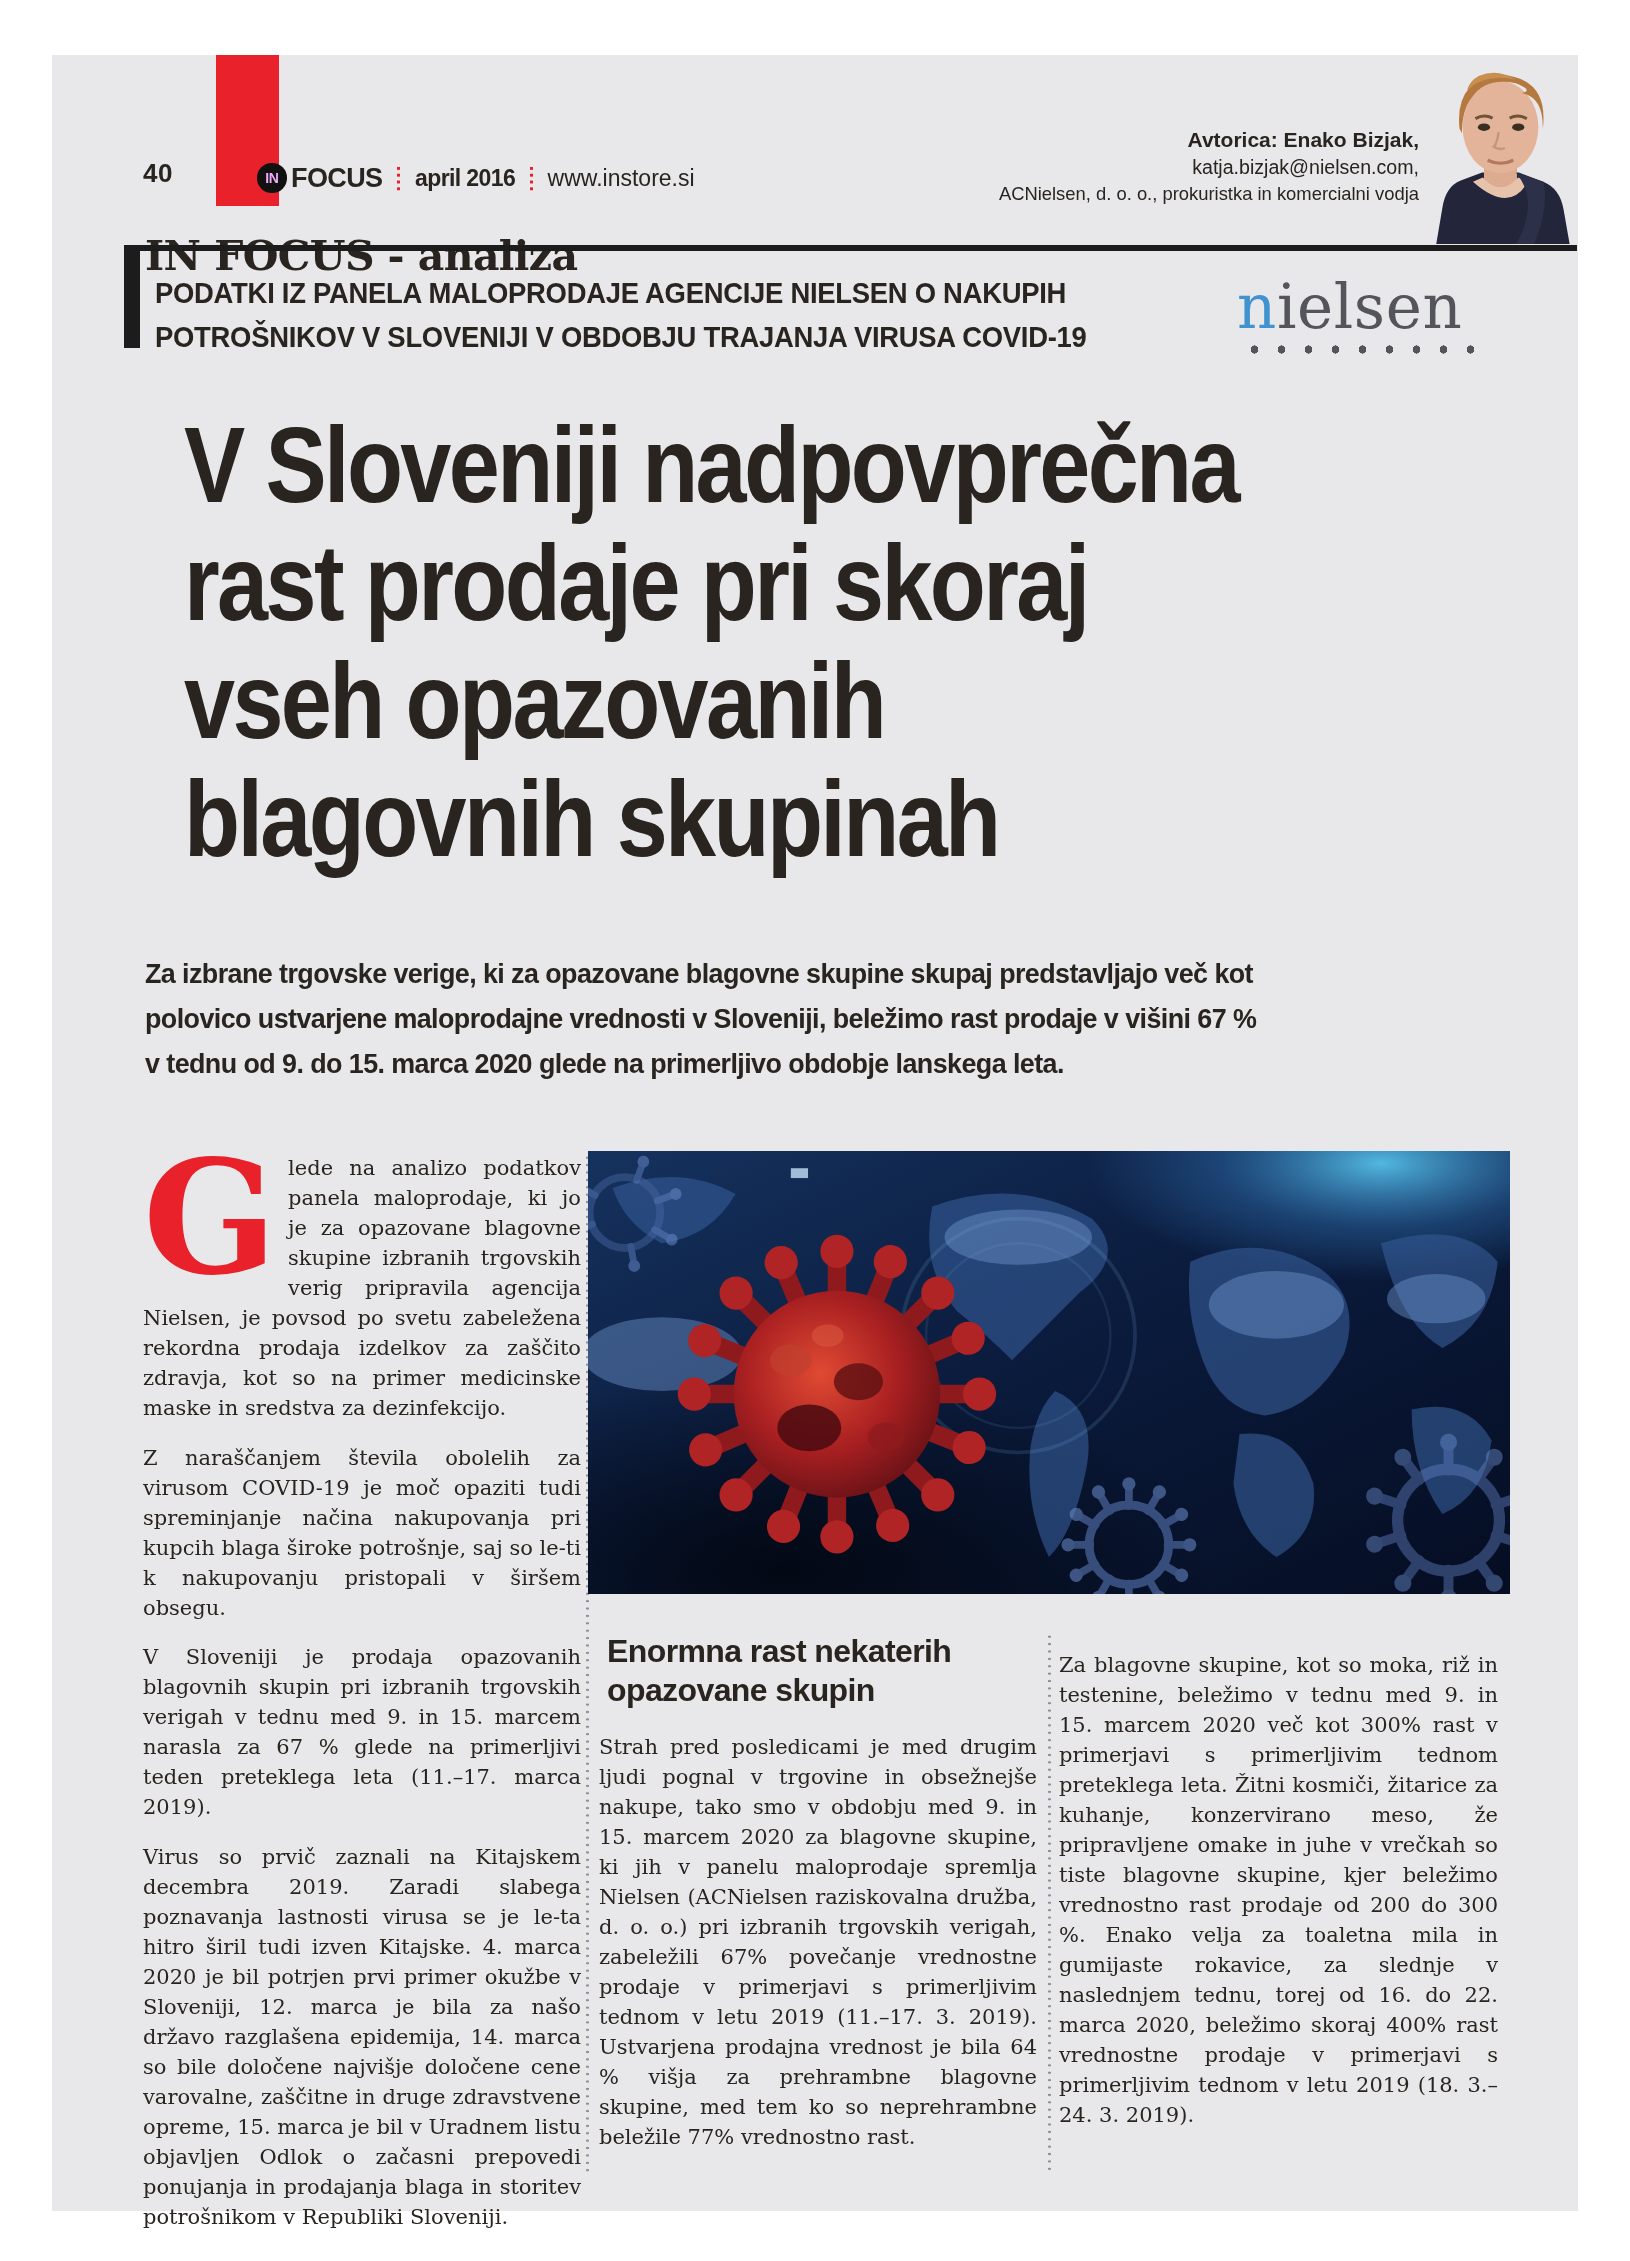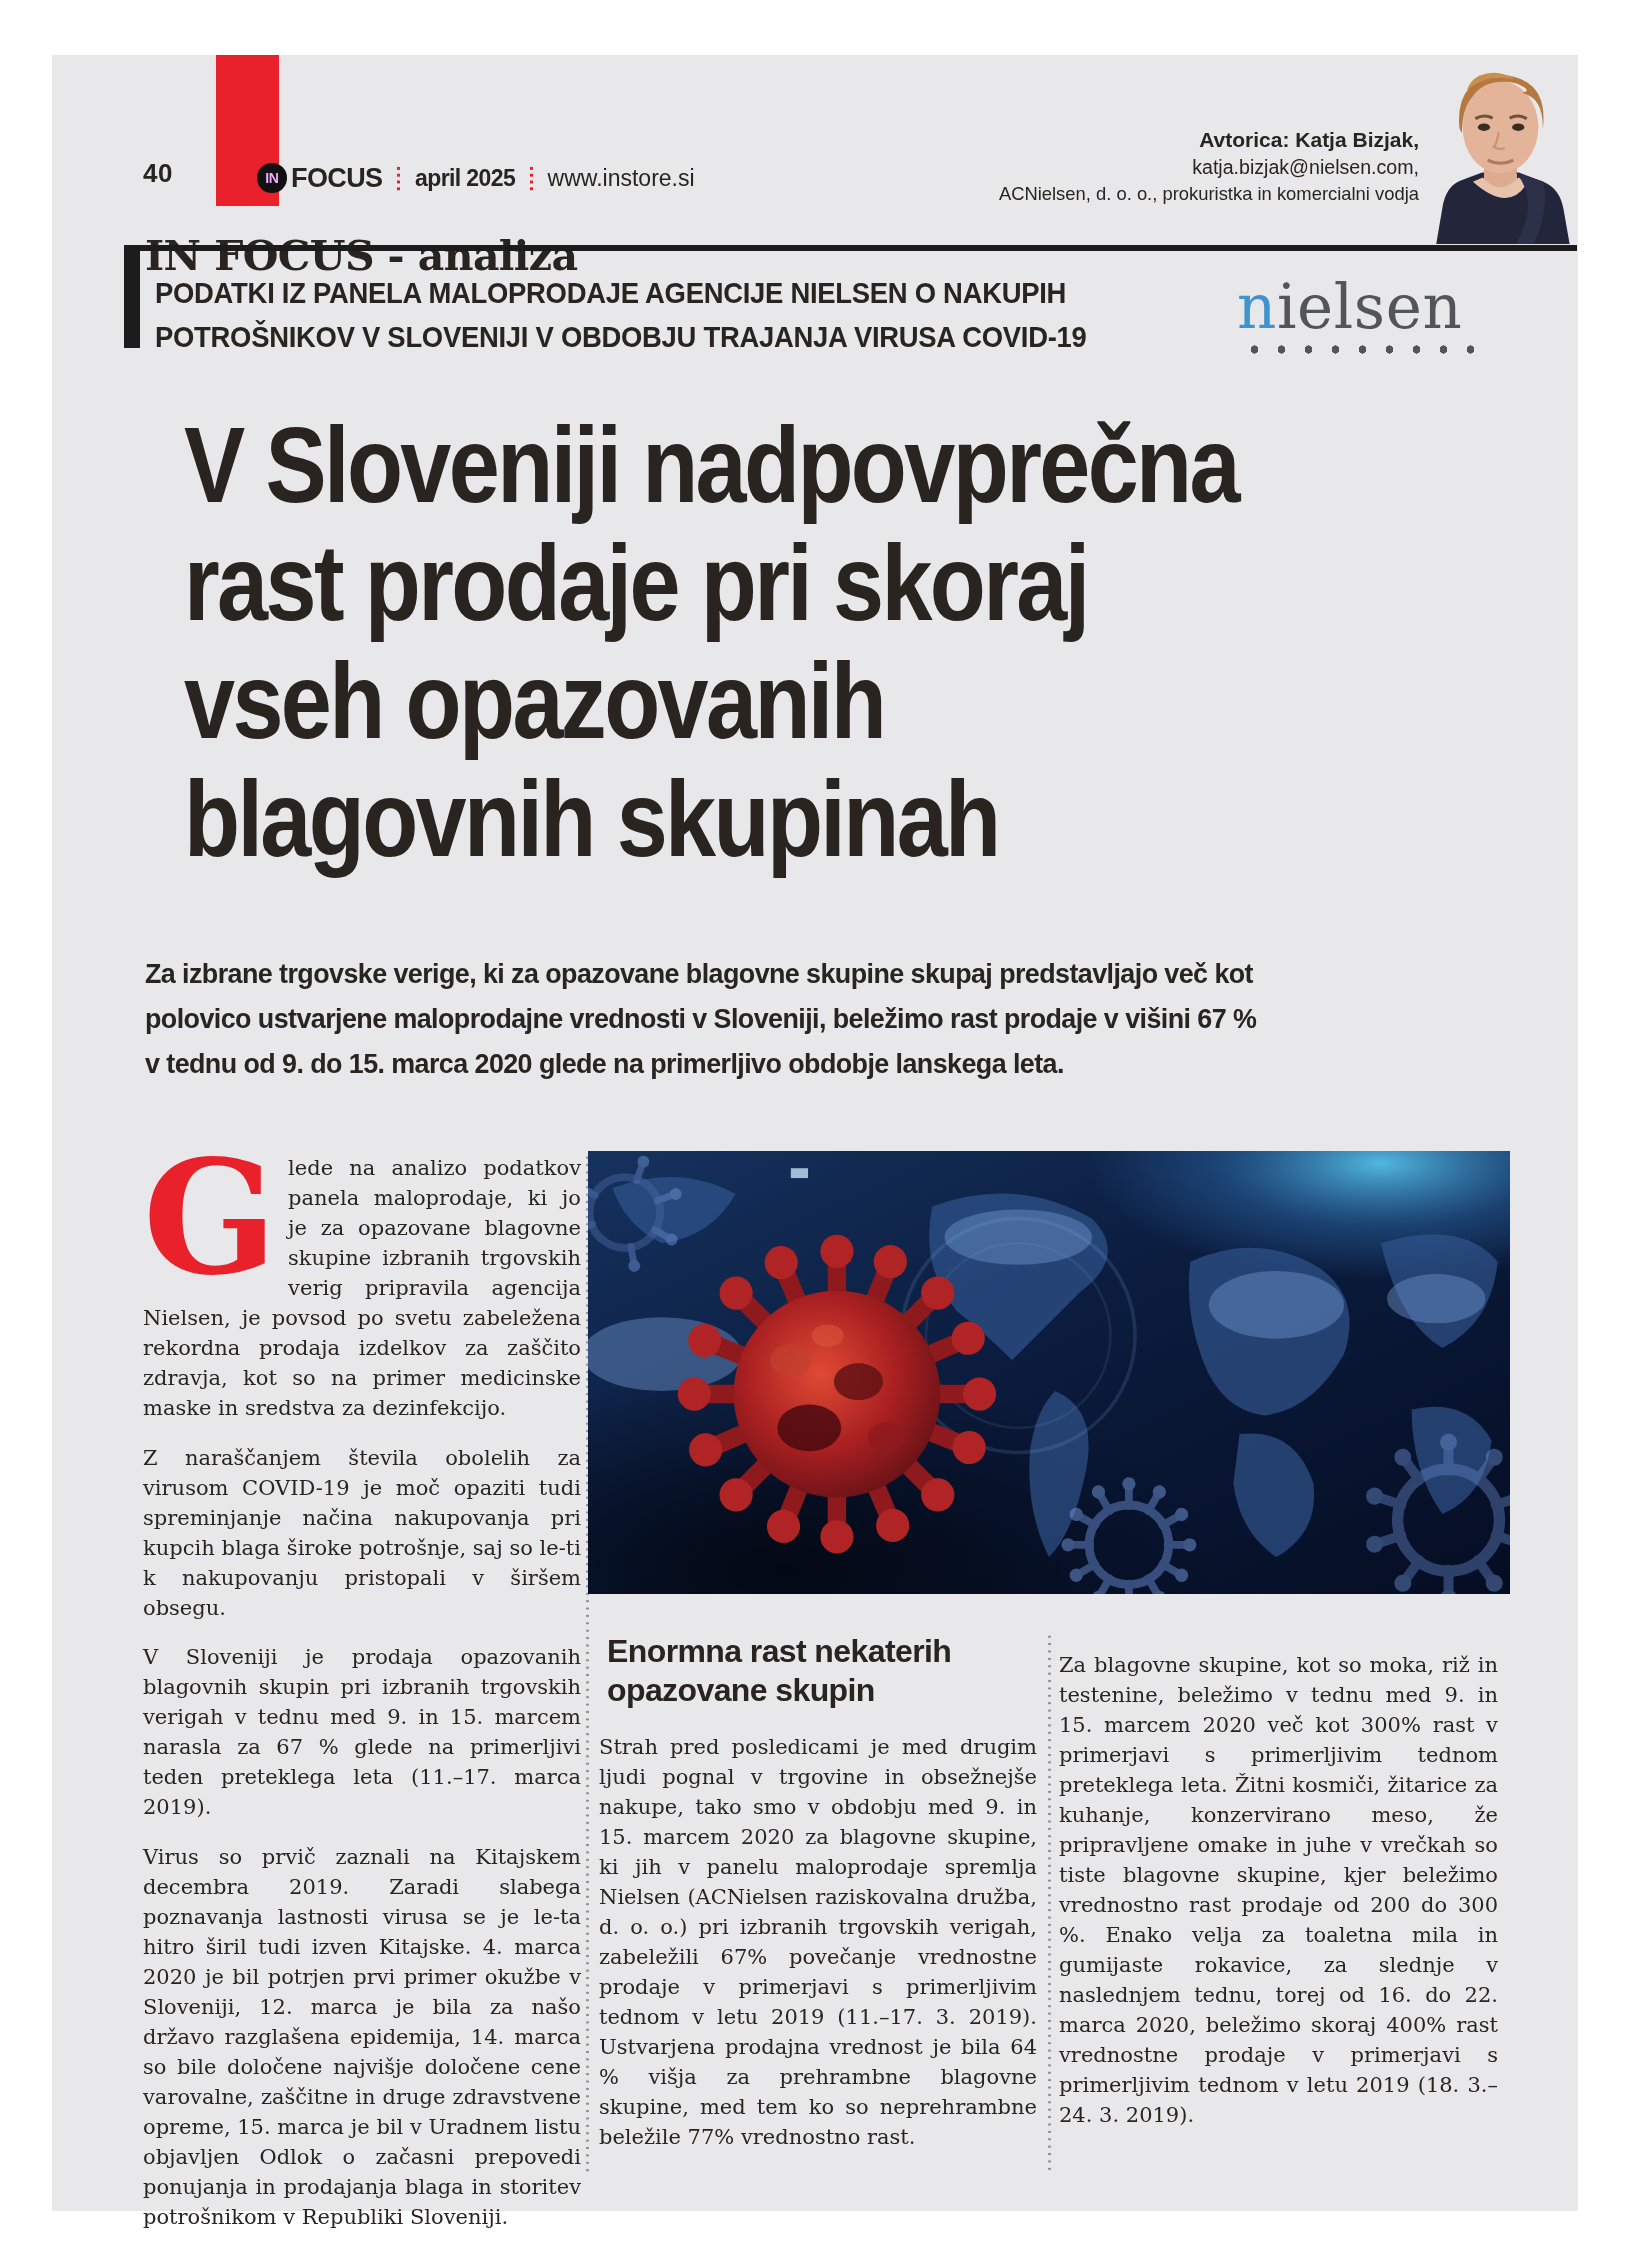--- a/index.html
+++ b/index.html
@@ -72,28 +72,28 @@
   <div class="page">
 
     <div class="abs pageno">40</div>
     <div class="abs red-block"></div>
     <div class="abs in-badge">
       <span>IN</span>
     </div>
     <div class="abs masthead-row">
       <span class="mh-store">FOCUS</span>
       <span class="red-dotsep"></span>
-      <span class="mh-issue">april 2025</span>
+      <span class="mh-issue">april 2016</span>
       <span class="red-dotsep"></span>
       <span class="mh-site">www.instore.si</span>
     </div>
     <div class="abs section-title">IN FOCUS - analiza</div>
 
     <div class="abs author-block">
-      <div class="author-byline">Avtorica: Katja Bizjak,</div>
+      <div class="author-byline">Avtorica: Enako Bizjak,</div>
       <div class="author-email">katja.bizjak@nielsen.com,</div>
       <div class="author-role">ACNielsen, d. o. o., prokuristka in komercialni vodja</div>
     </div>
 
     <div class="abs author-photo">
       <svg viewBox="0 0 250 309">
         <g>
           <path d="M20 309 L30 250 Q35 215 60 205 L95 192 L155 192 L195 207 Q222 218 228 252 L238 309 Z" fill="#23253a"></path>
           <path d="M98 170 L152 170 L152 215 Q125 238 98 215 Z" fill="#dcab90"></path>
           <path d="M96 200 Q125 232 154 200 L170 207 Q140 260 80 207 Z" fill="#e8c3ab"></path>

